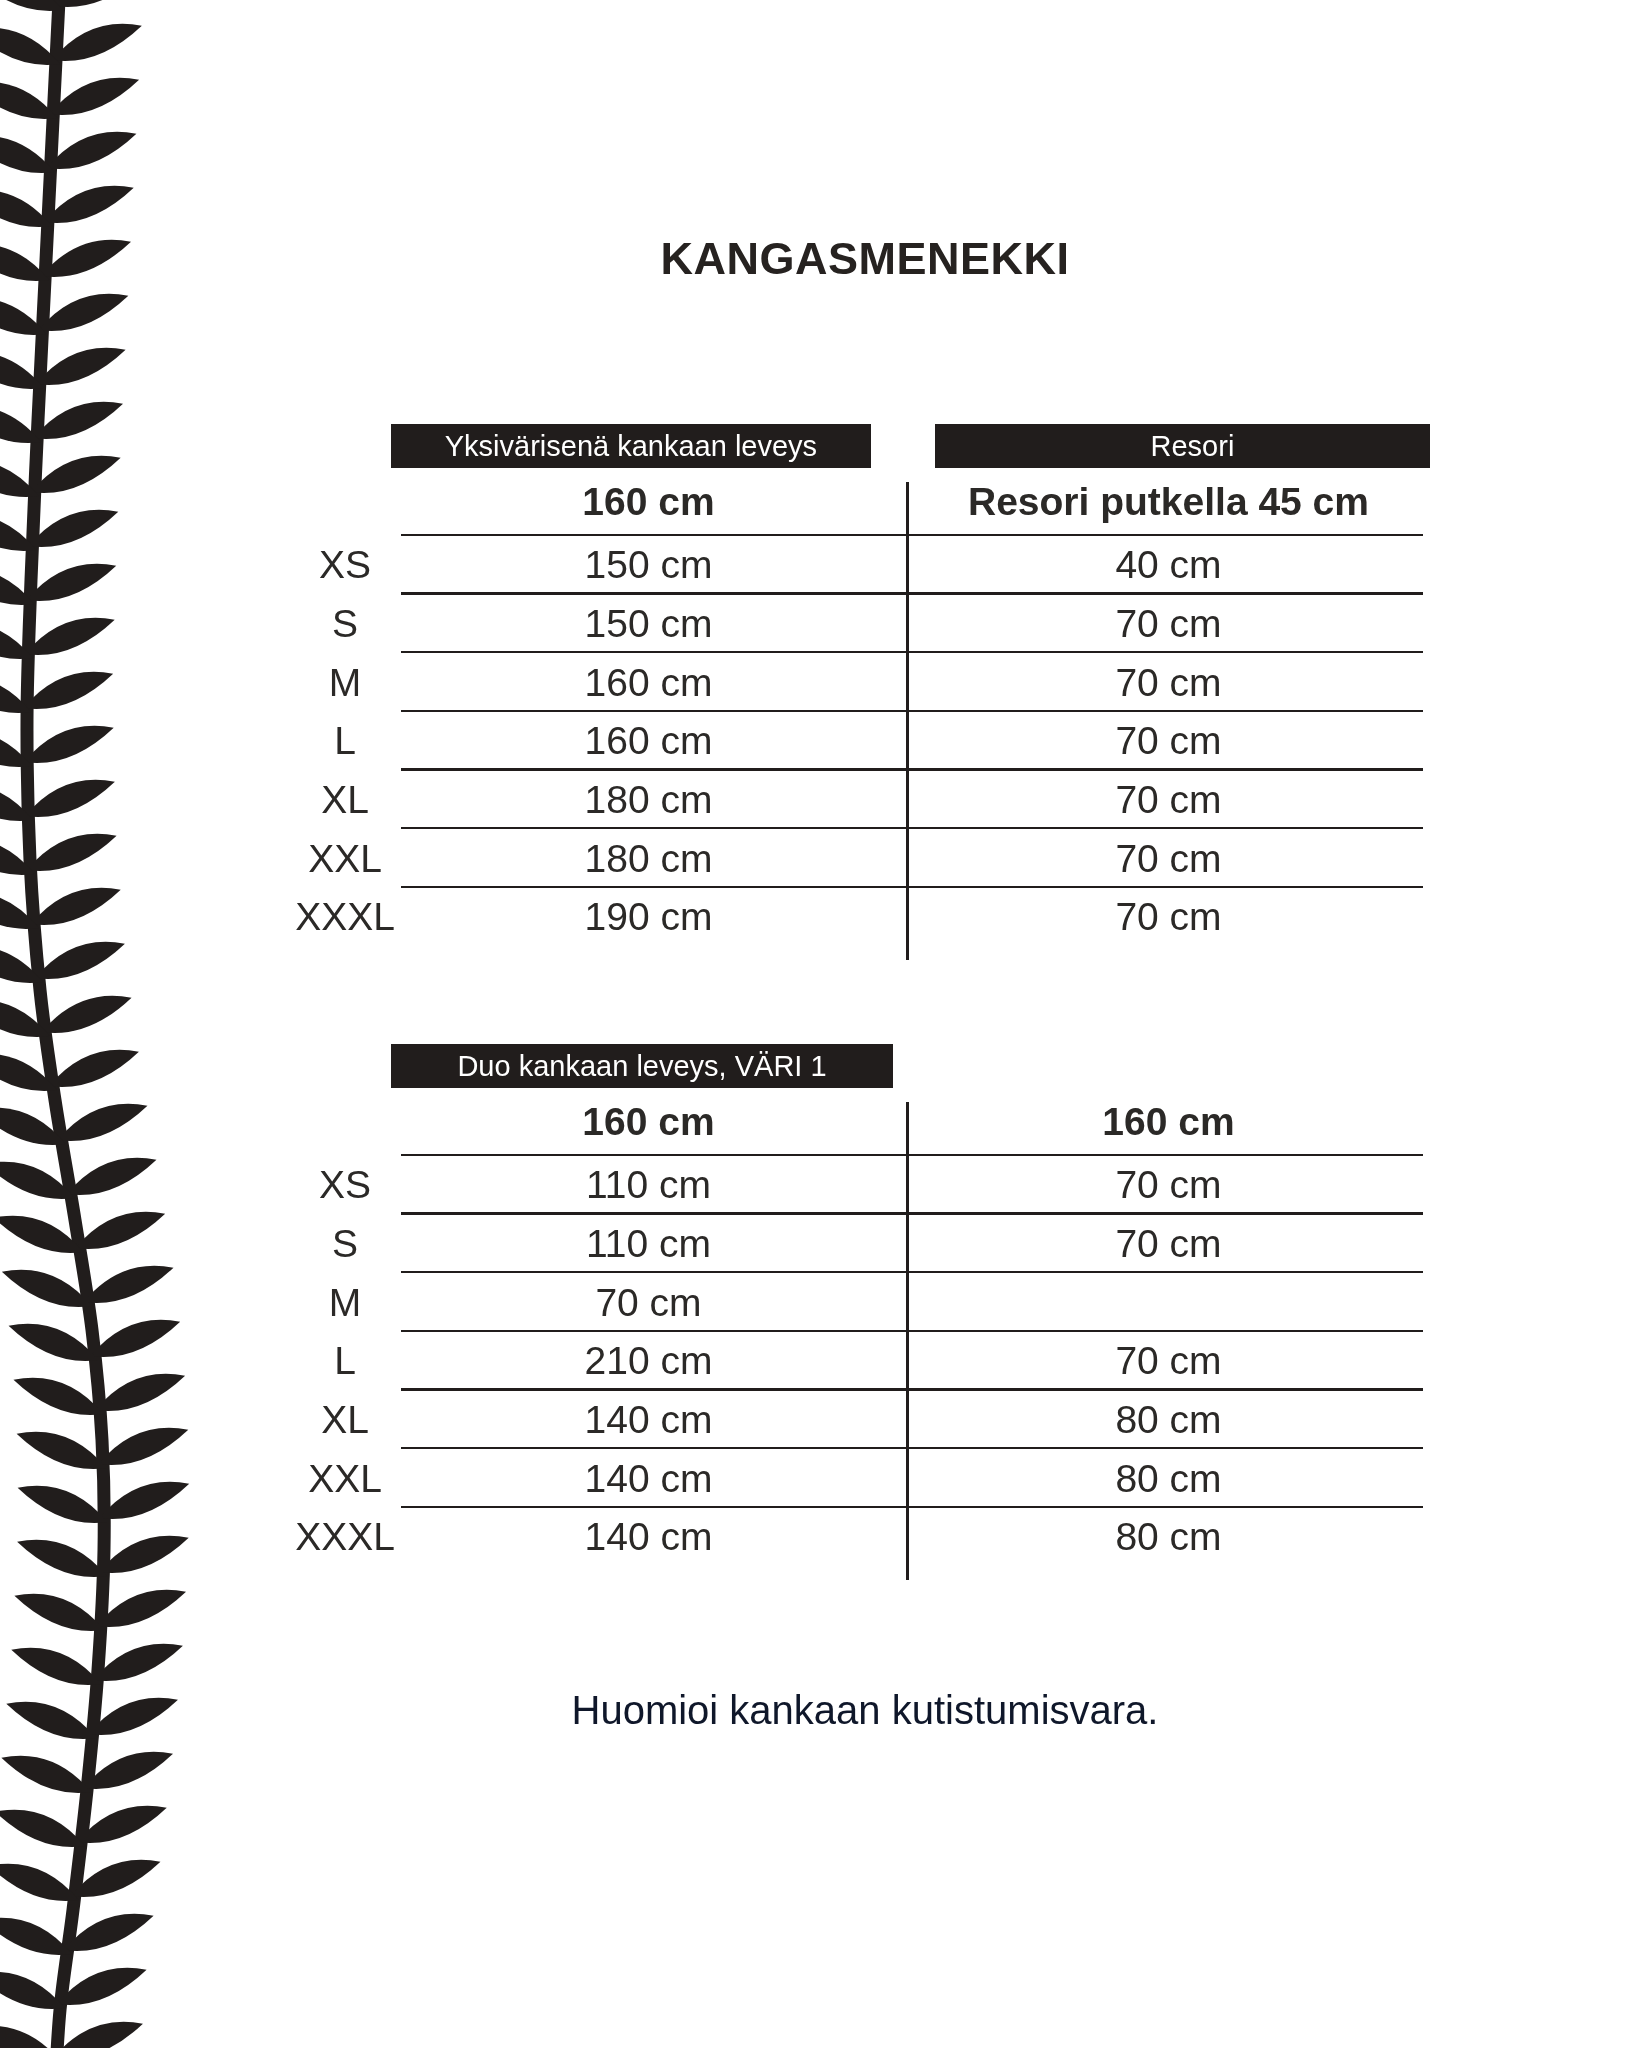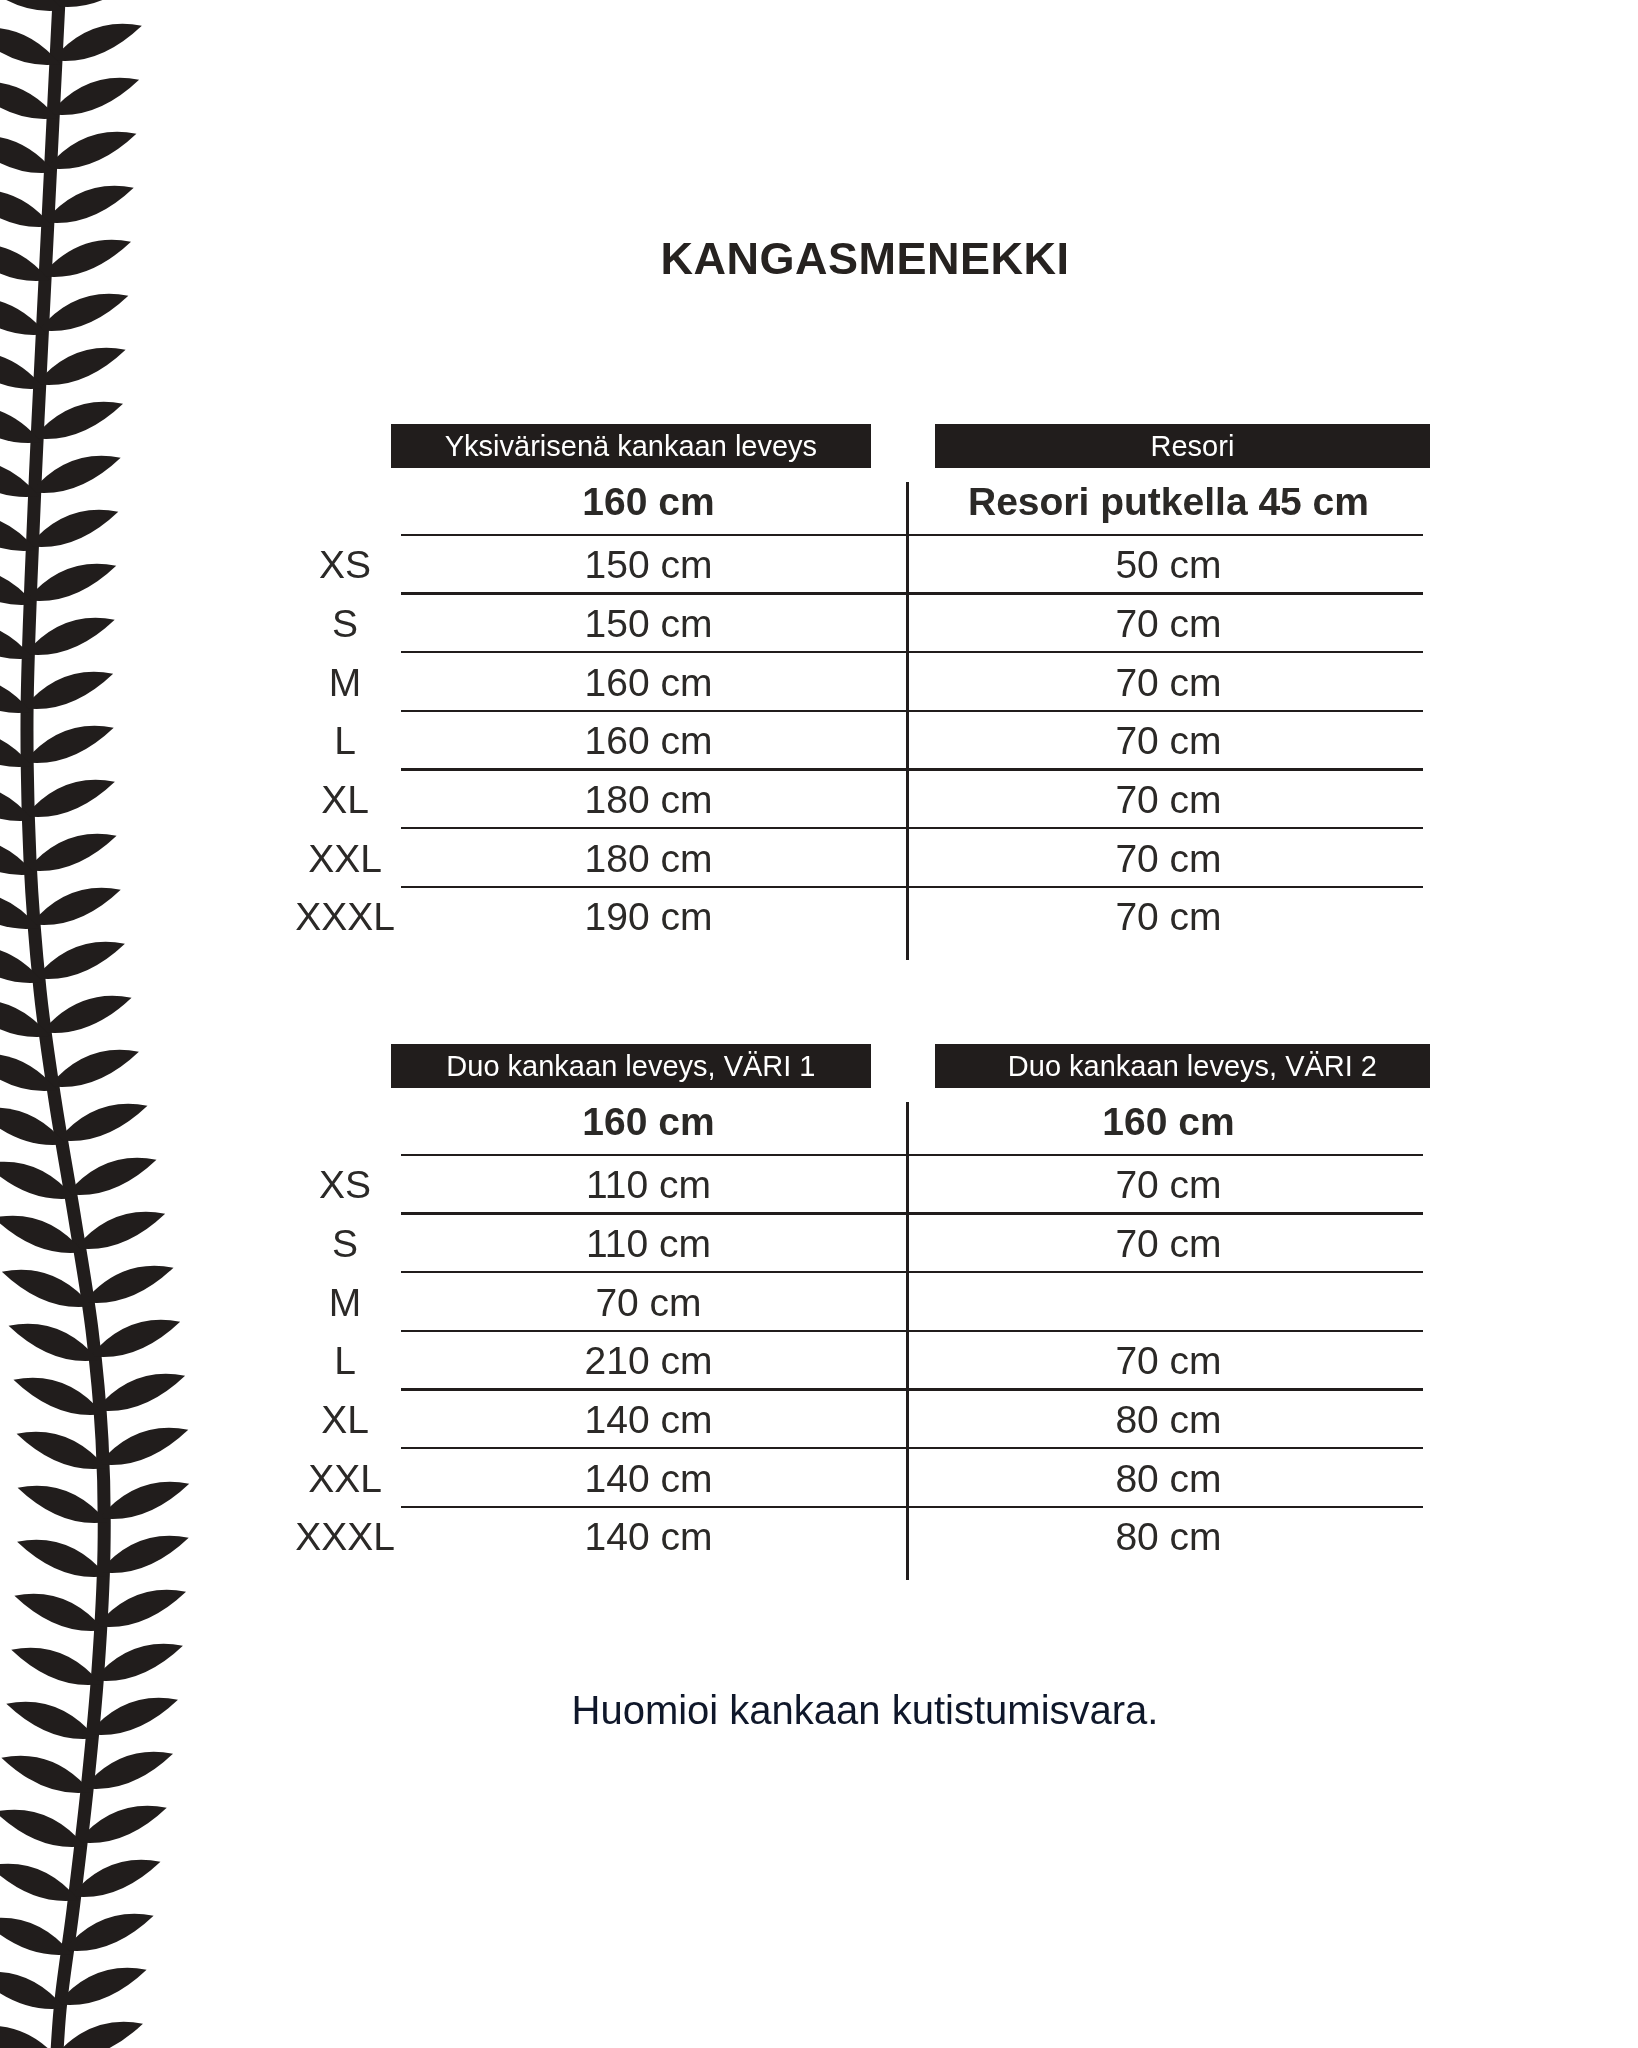--- a/index.html
+++ b/index.html
@@ -161,21 +161,21 @@
     <div class="subrow">
       <div class="cell"></div>
       <div class="cell">160 cm</div>
       <div class="cell">Resori putkella 45 cm</div>
       <div class="hline"></div>
     </div>
     <div class="rows">
         <div class="row">
           <div class="cell">XS</div>
           <div class="cell">150 cm</div>
-          <div class="cell">50 cm</div>
+          <div class="cell">40 cm</div>
           <div class="hline"></div>
         </div>
         <div class="row">
           <div class="cell">S</div>
           <div class="cell">150 cm</div>
           <div class="cell">70 cm</div>
           <div class="hline"></div>
         </div>
         <div class="row">
           <div class="cell">M</div>
@@ -206,21 +206,20 @@
           <div class="cell">190 cm</div>
           <div class="cell">70 cm</div>
         </div>
       </div>
     <div class="divider"></div>
   </section>
 
   <section class="tbl t2">
     <div class="bars">
       <div class="bar b1">Duo kankaan leveys, VÄRI 1</div>
-      <div class="bar b2">Duo kankaan leveys, VÄRI 2</div>
     </div>
     <div class="subrow">
       <div class="cell"></div>
       <div class="cell">160 cm</div>
       <div class="cell">160 cm</div>
       <div class="hline"></div>
     </div>
     <div class="rows">
         <div class="row">
           <div class="cell">XS</div>

